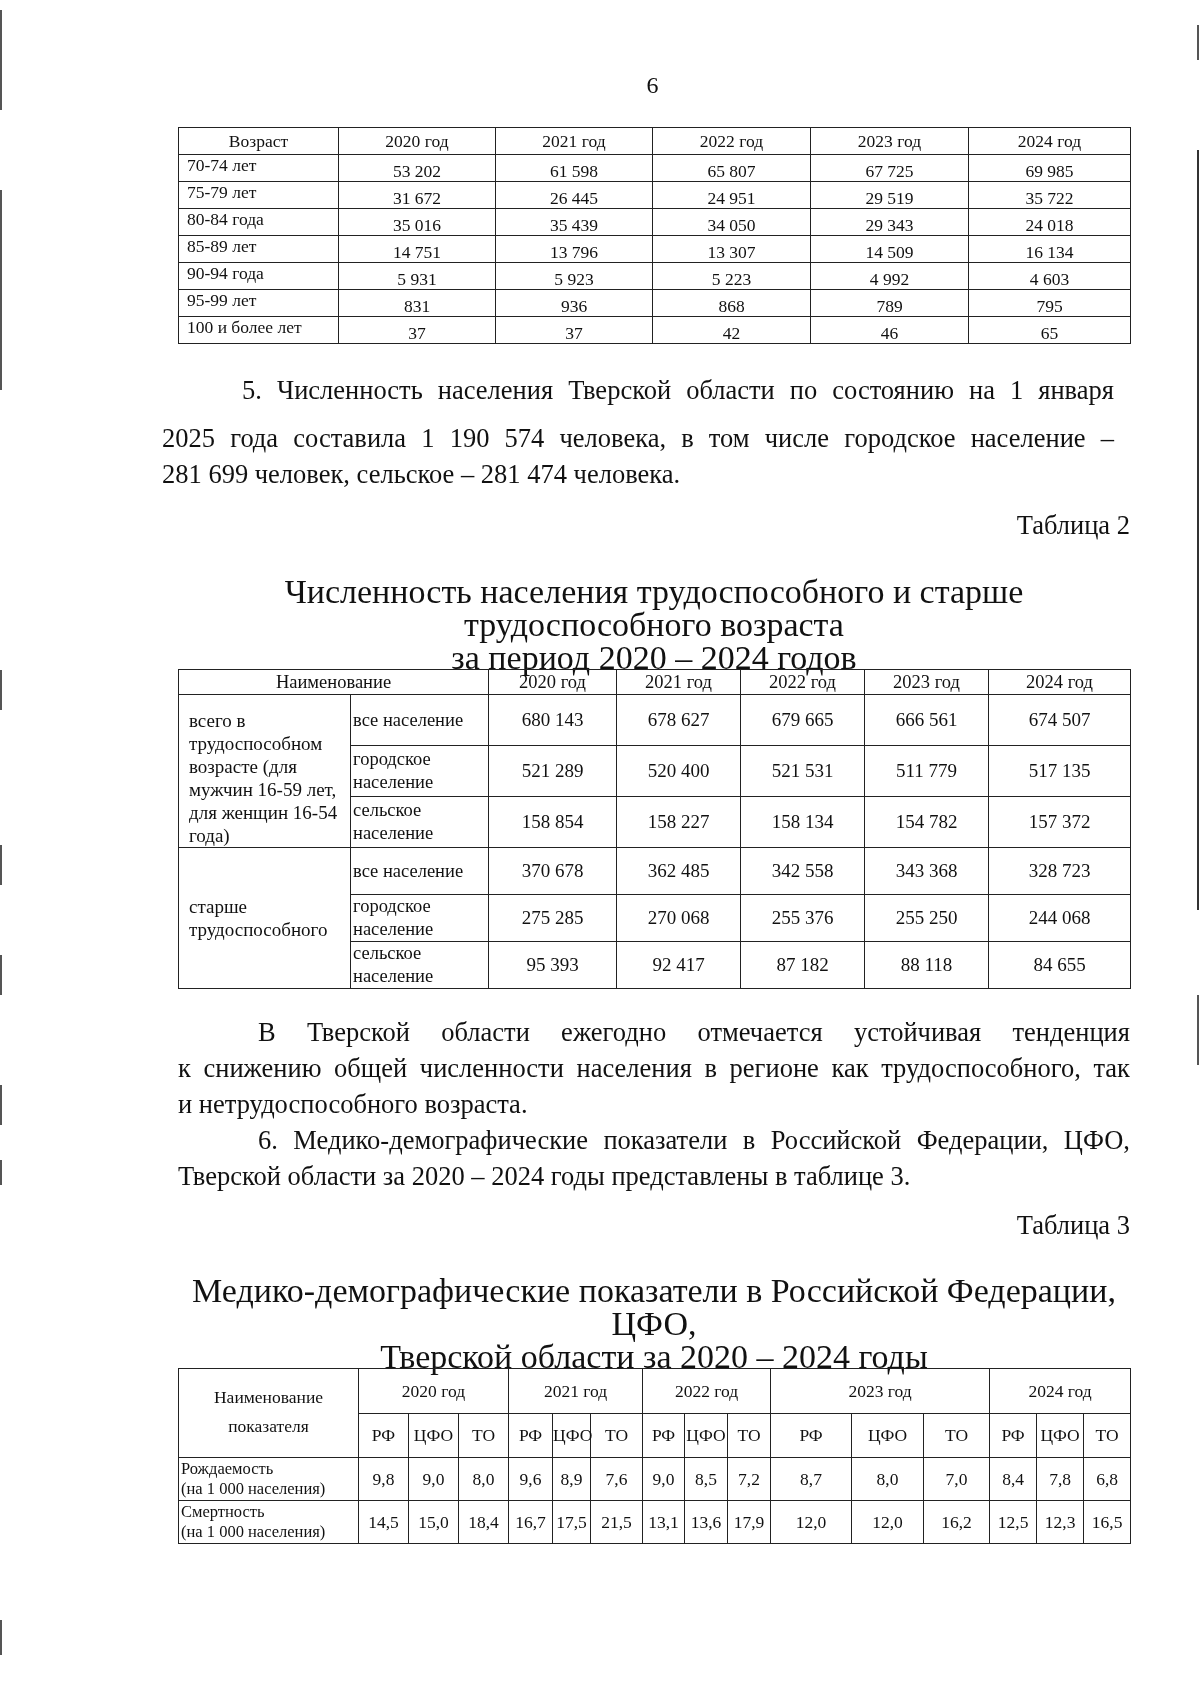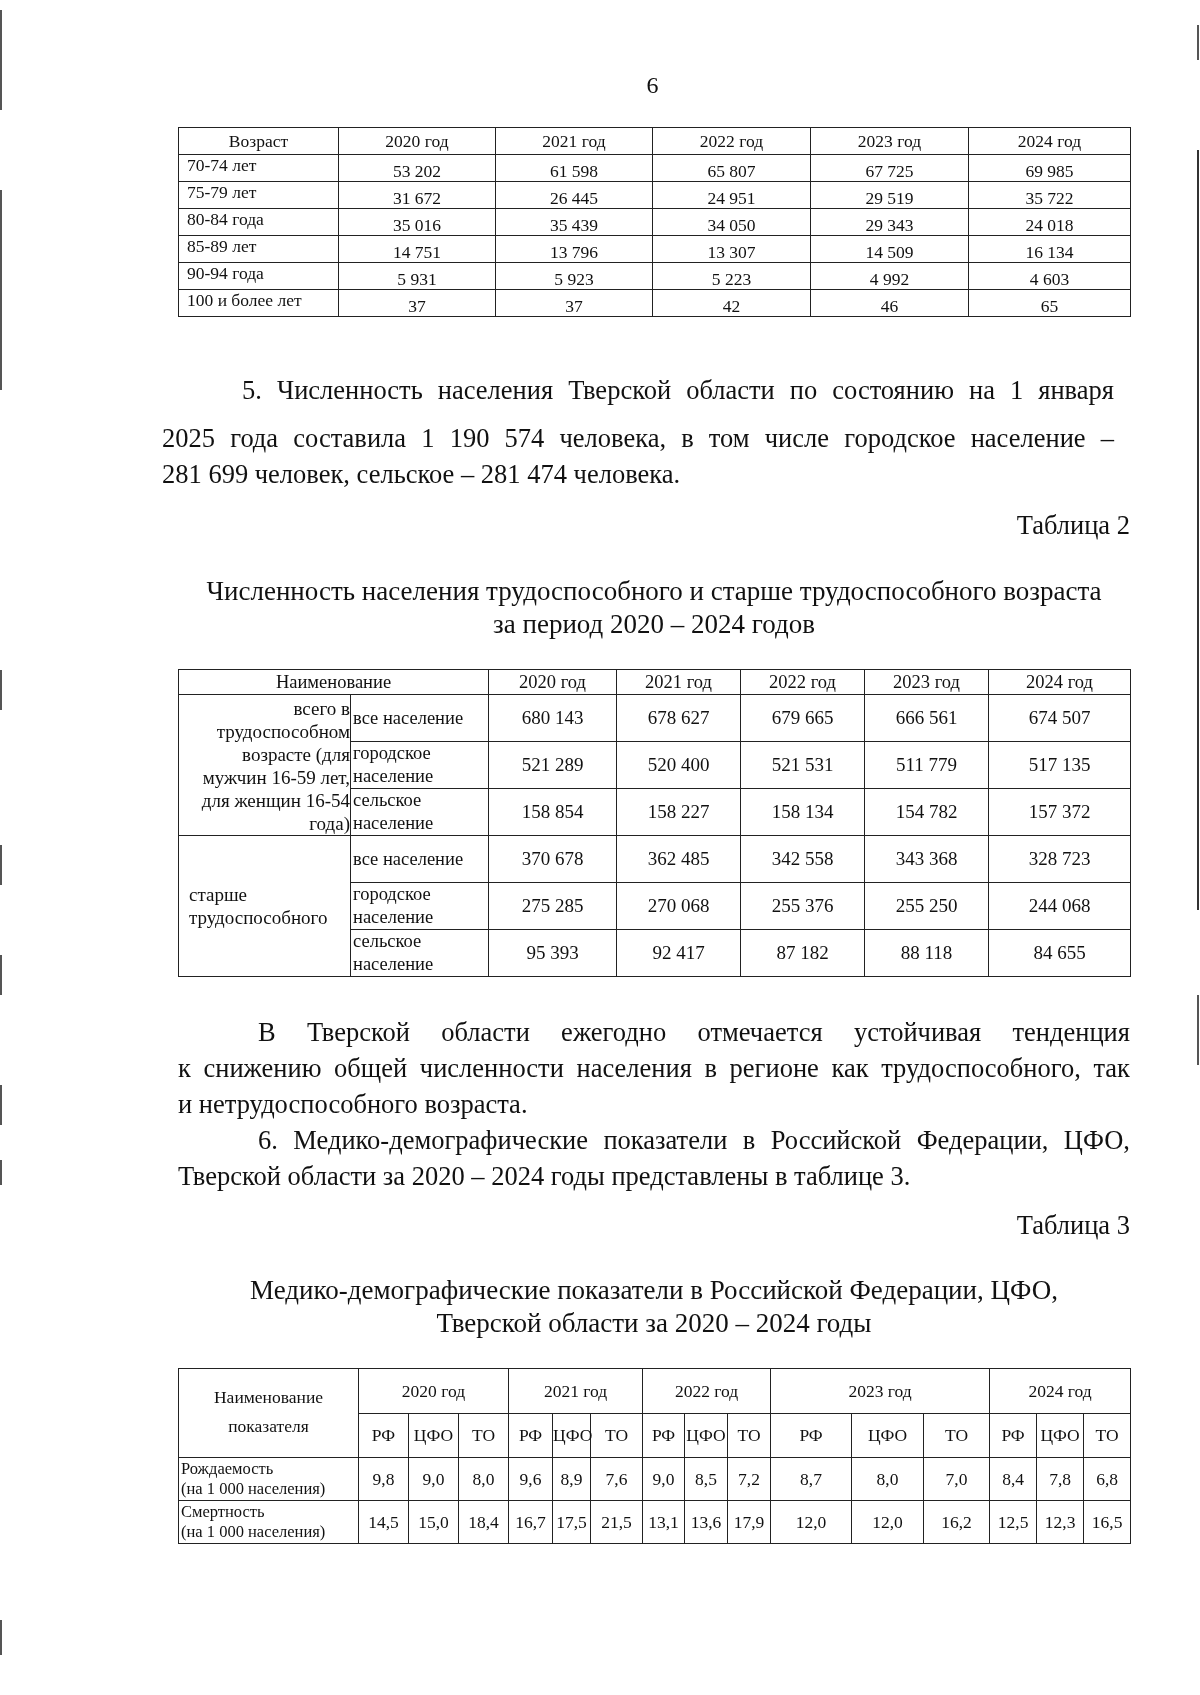--- a/index.html
+++ b/index.html
@@ -3,33 +3,33 @@
 <meta charset="utf-8">
 <style>
   html, body { margin: 0; padding: 0; background: #ffffff; }
   body { width: 1200px; height: 1695px; position: relative; overflow: hidden;
          font-family: "Liberation Serif", "DejaVu Serif", serif; color: #111; }
   .abs { position: absolute; }
   .page-num { left: 0; width: 1305px; top: 72px; text-align: center; font-size: 24px; }
   .body-text { font-size: 26.5px; line-height: 36px; text-align: justify; }
   .indent { text-indent: 80px; }
   .caption-right { font-size: 26.5px; text-align: right; }
-  .title-center { font-size: 27px; line-height: 33px; text-align: center; }
+  .title-center { font-size: 34px; line-height: 33px; text-align: center; }
   table { border-collapse: collapse; position: absolute; table-layout: fixed; }
   td, th { border: 1.6px solid #222; padding: 0; font-weight: normal; }
   
   #t1 { left: 178px; top: 127px; width: 952px; font-size: 17.5px; }
   #t1 th { height: 26px; text-align: center; vertical-align: middle; }
   #t1 td { height: 26px; text-align: center; vertical-align: bottom; line-height: 20px; }
   #t1 td.lbl { text-align: left; padding-left: 8px; vertical-align: top; }
   
   #t2 { left: 178px; top: 669px; width: 952px; font-size: 18.5px; }
   #t2 th { height: 24px; text-align: center; vertical-align: middle; line-height: 20px; }
   #t2 td { height: 46px; text-align: center; vertical-align: middle; font-size: 19px; }
-  #t2 td.grp { text-align: right; padding-left: 10px; line-height: 23px; vertical-align: top; padding-top: 2px; }
+  #t2 td.grp { text-align: left; padding-left: 10px; line-height: 23px; vertical-align: top; padding-top: 14px; }
   #t2 td.grp2 { text-align: left; padding-left: 10px; line-height: 23px; vertical-align: middle; }
   #t2 td.sub { text-align: left; padding-left: 2px; line-height: 23px; font-size: 18.5px; }
   
   #t3 { left: 178px; top: 1368px; width: 952px; font-size: 17.5px; }
   #t3 th { text-align: center; vertical-align: middle; }
   #t3 .yr th { height: 44px; }
   #t3 .sb th { height: 43px; }
   #t3 th.name { vertical-align: top; padding-top: 14px; line-height: 29px; }
   #t3 td { height: 42px; text-align: center; vertical-align: middle; font-size: 17.5px; }
   #t3 td.lbl { text-align: left; padding-left: 2px; line-height: 20px; font-size: 16.5px; }
@@ -104,20 +104,28 @@
       <td>14 509</td>
       <td>16 134</td>
     </tr>
     <tr>
       <td class="lbl">90-94 года</td>
       <td>5 931</td>
       <td>5 923</td>
       <td>5 223</td>
       <td>4 992</td>
       <td>4 603</td>
+    </tr>
+    <tr>
+      <td class="lbl">95-99 лет</td>
+      <td>831</td>
+      <td>936</td>
+      <td>868</td>
+      <td>789</td>
+      <td>795</td>
     </tr>
     <tr>
       <td class="lbl">100 и более лет</td>
       <td>37</td>
       <td>37</td>
       <td>42</td>
       <td>46</td>
       <td>65</td>
     </tr>
   </tbody>

